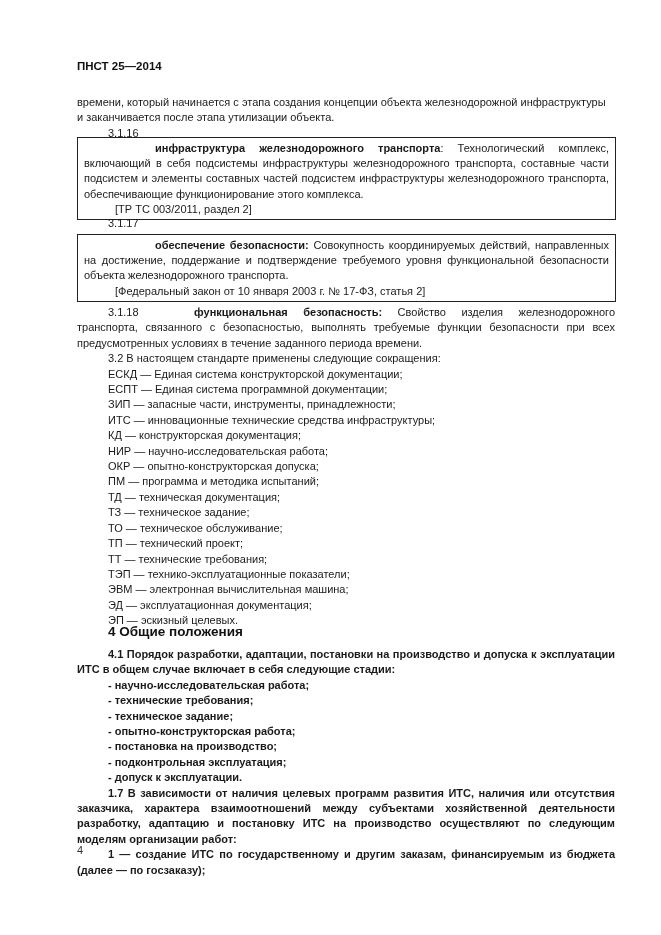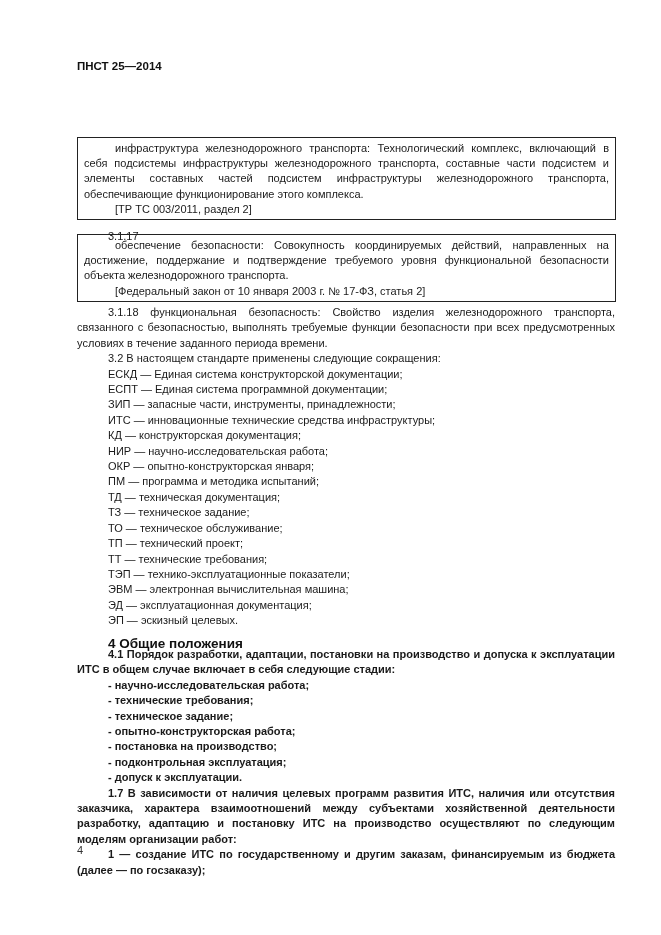--- a/index.html
+++ b/index.html
@@ -6,58 +6,63 @@
   body { width:661px; height:935px; position:relative; overflow:hidden;
          font-family:"Liberation Sans", sans-serif; color:#1a1a1a; font-size:11px; }
   .page { position:absolute; left:0; top:0; width:661px; height:935px; }
   .header { position:absolute; left:77px; top:60px; font-weight:bold; font-size:11.5px; color:#111; }
   .col { position:absolute; left:77px; width:538px; }
   .p { line-height:15.4px; margin:0; text-align:justify; text-align-last:left; }
   .ind { text-indent:31px; }
   .pad { padding-left:31px; }
   .box { position:absolute; left:77px; width:525px; border:1.3px solid #222; padding:3px 6px 2px 6px; }
   .box .p { line-height:15.2px; }
-  .b { font-weight:normal; }
-  .h4 { position:absolute; left:108px; top:624px; font-weight:bold; font-size:13.5px; color:#111;margin-top:12px; }
+  .b { font-weight:bold;margin-left:40px; }
+  .h4 { position:absolute; left:108px; top:624px; font-weight:bold; font-size:13.5px; color:#111; }
   .pnum { position:absolute; left:77px; top:844px; font-size:11px; color:#333; }
   .line { display:block; }
 </style>
 </head>
 <body>
 
 <div class="page">
 
   <div class="header">ПНСТ 25—2014</div>
 
+  <div class="col" style="top:95px;">
+    <span class="line p">времени, который начинается с этапа создания концепции объекта железнодорожной инфраструктуры</span>
+    <span class="line p">и заканчивается после этапа утилизации объекта.</span>
+    <span class="line p pad">3.1.16</span>
+  </div>
 
   <div class="box" style="top:137px;">
     <p class="p ind"><span class="b">инфраструктура железнодорожного транспорта</span><span>: Технологический комплекс, включающий в себя подсистемы инфраструктуры железнодорожного транспорта, составные части подсистем и элементы составных частей подсистем инфраструктуры железнодорожного транспорта, обеспечивающие функционирование этого комплекса.</span></p>
     <p class="p pad">[ТР ТС 003/2011, раздел 2]</p>
   </div>
 
-  <div class="col" style="top:216px;margin-top:13px;">
+  <div class="col" style="top:216px;">
     <span class="line p pad">3.1.17</span>
   </div>
 
   <div class="box" style="top:234px;">
     <p class="p ind"><span class="b">обеспечение безопасности:</span><span> Совокупность координируемых действий, направленных на достижение, поддержание и подтверждение требуемого уровня функциональной безопасности объекта железнодорожного транспорта.</span></p>
     <p class="p pad">[Федеральный закон от 10 января 2003 г. № 17-ФЗ, статья 2]</p>
   </div>
 
   <div class="col" style="top:305px;">
     <p class="p ind"><span>3.1.18 </span><span class="b">функциональная безопасность:</span><span> Свойство изделия железнодорожного транспорта, связанного с безопасностью, выполнять требуемые функции безопасности при всех предусмотренных условиях в течение заданного периода времени.</span></p>
     <p class="p pad">3.2  В настоящем стандарте применены следующие сокращения:</p>
     <div class="pad">
       <span class="line p">ЕСКД — Единая система конструкторской документации;</span>
       <span class="line p">ЕСПТ — Единая система программной документации;</span>
       <span class="line p">ЗИП — запасные части, инструменты, принадлежности;</span>
       <span class="line p">ИТС — инновационные технические средства инфраструктуры;</span>
       <span class="line p">КД — конструкторская документация;</span>
       <span class="line p">НИР — научно-исследовательская работа;</span>
-      <span class="line p">ОКР — опытно-конструкторская января;</span>
+      <span class="line p">ОКР — опытно-конструкторская допуска;</span>
       <span class="line p">ПМ — программа и методика испытаний;</span>
       <span class="line p">ТД — техническая документация;</span>
       <span class="line p">ТЗ — техническое задание;</span>
       <span class="line p">ТО — техническое обслуживание;</span>
       <span class="line p">ТП — технический проект;</span>
       <span class="line p">ТТ — технические требования;</span>
       <span class="line p">ТЭП — технико-эксплуатационные показатели;</span>
       <span class="line p">ЭВМ — электронная вычислительная машина;</span>
       <span class="line p">ЭД — эксплуатационная документация;</span>
       <span class="line p">ЭП — эскизный целевых.</span>

